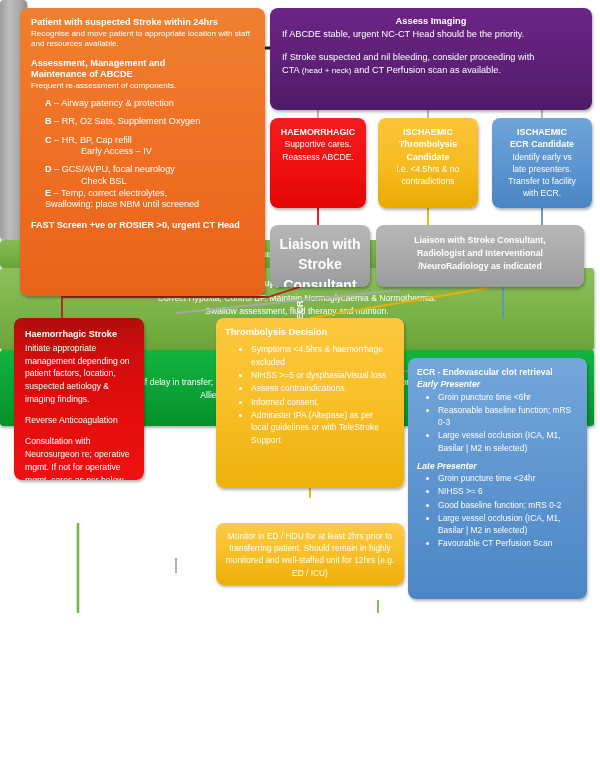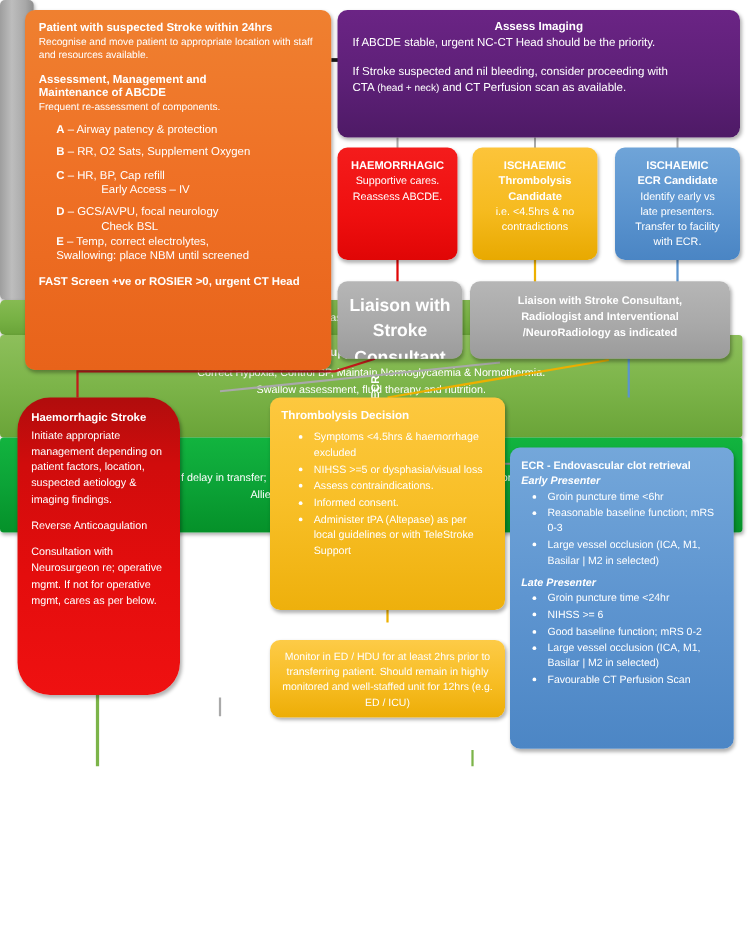--- a/index.html
+++ b/index.html
@@ -68,23 +68,23 @@
     padding:9px 4px;font-size:14px;line-height:1.45;font-weight:bold;
   }
   #liaison-right{
     left:376px;top:225px;width:208px;height:62px;
     background:linear-gradient(180deg,#b6b6b6 0%,#a9a9a9 55%,#9b9b9b 100%);
     padding:9px 6px;font-size:8.8px;line-height:1.45;font-weight:bold;
   }
 
   
   #haem-stroke{
-    left:14px;top:318px;width:130px;height:238px;
+    left:14px;top:318px;width:130px;height:162px;
     background:linear-gradient(180deg,#b00d0d 0%,#d00c0c 22%,#e40d0d 60%,#ef1111 100%);
-    padding:10px 11px;font-size:8.6px;line-height:1.5;border-radius:26px;
+    padding:10px 11px;font-size:8.6px;line-height:1.5;
   }
   #haem-stroke .ttl{font-size:9.1px;}
 
   
   #notfor{
     left:163px;top:318px;width:27px;height:240px;
     background:linear-gradient(90deg,#9e9e9e 0%,#bdbdbd 35%,#a8a8a8 75%,#8d8d8d 100%);
     border-radius:4px;
   }
   #notfor span{
@@ -97,21 +97,21 @@
   #thrombolysis{
     left:216px;top:318px;width:188px;height:170px;
     background:linear-gradient(180deg,#fdc83f 0%,#f8bf27 50%,#eeb00c 100%);
     padding:8px 9px;font-size:8.5px;line-height:1.45;
   }
   #thrombolysis .ttl{font-size:9.3px;margin-bottom:2px;}
   #thrombolysis ul{margin:4px;padding-left:22px;}
   #thrombolysis li{margin:0 0 1px 0;}
 
   #monitor{
-    left:216px;top:512px;width:188px;height:62px;
+    left:216px;top:523px;width:188px;height:62px;
     background:linear-gradient(180deg,#fdcb47 0%,#f7bd24 55%,#edad06 100%);
     padding:7px 9px;font-size:8.4px;line-height:1.45;text-align:center;
   }
 
   
   #ecr{
     left:408px;top:318px;width:179px;height:241px;
     background:linear-gradient(180deg,#74a7da 0%,#5e95d0 50%,#4c86c5 100%);
     padding:8px 9px;font-size:8.4px;line-height:1.45;margin-top:40px;
   }

